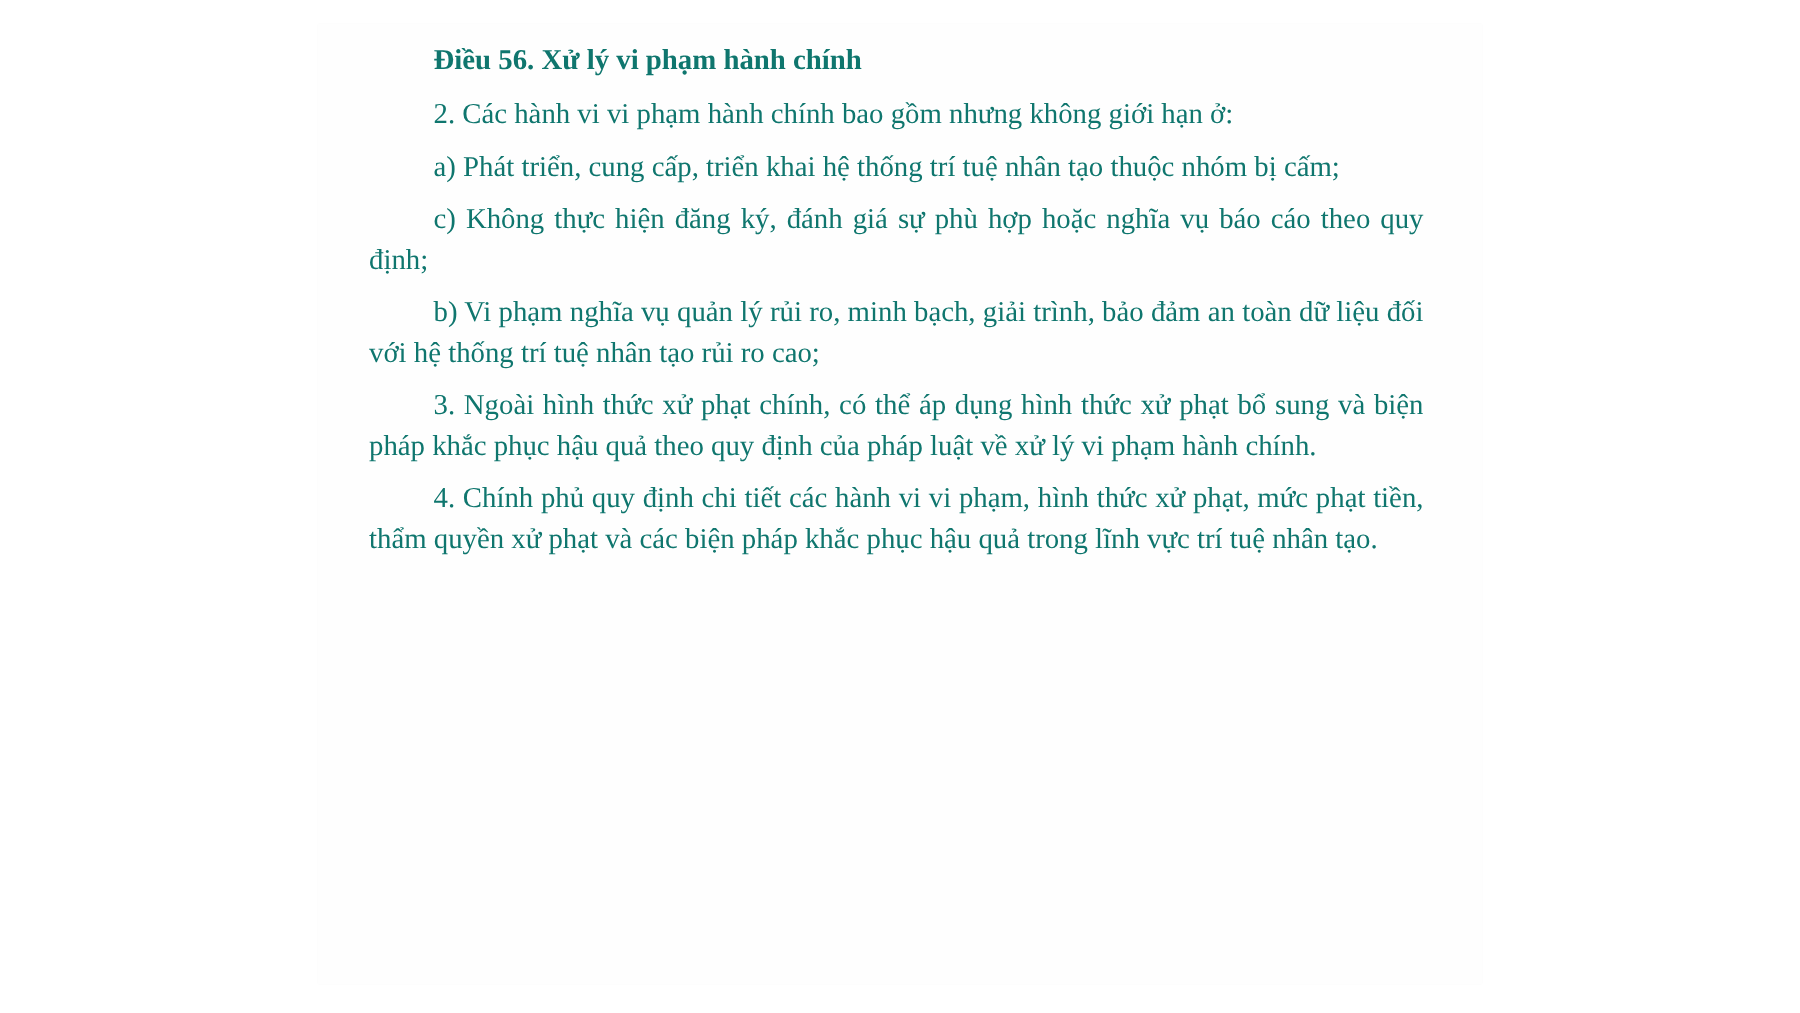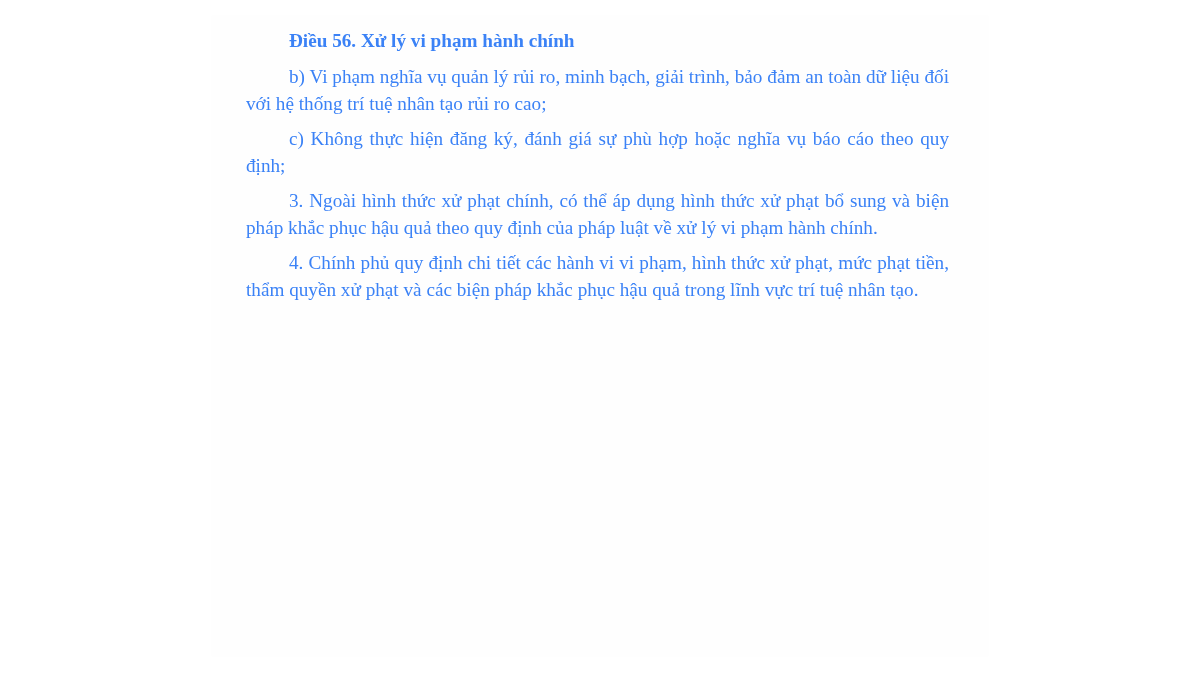--- a/index.html
+++ b/index.html
@@ -19,21 +19,21 @@
     background: #fefefe;
     box-shadow: 0 0 1px rgba(0,0,0,0.04);
   }
   .content {
     position: absolute;
     left: 34px;
     top: 10px;
     width: 703px;
     font-family: "Liberation Serif", serif;
     font-size: 19.2px;
-    color: #3b82f6;
+    color: #0f766e;
     line-height: 27px;
   }
   .title {
     font-weight: bold;
     margin: 0 0 7px 0;
     padding-left: 43px;
     line-height: 30px;
   }
   .para {
     margin: 0 0 8px 0;
@@ -41,18 +41,20 @@
     text-align: justify;
     text-align-last: left;
   }
 </style>
 </head>
 <body>
 
 <div class="page">
   <div class="content">
     <div class="title">Điều 56. Xử lý vi phạm hành chính</div>
+    <p class="para">2. Các hành vi vi phạm hành chính bao gồm nhưng không giới hạn ở:</p>
+    <p class="para">a) Phát triển, cung cấp, triển khai hệ thống trí tuệ nhân tạo thuộc nhóm bị cấm;</p>
+    <p class="para">c) Không thực hiện đăng ký, đánh giá sự phù hợp hoặc nghĩa vụ báo cáo theo quy định;</p>
     <p class="para">b) Vi phạm nghĩa vụ quản lý rủi ro, minh bạch, giải trình, bảo đảm an toàn dữ liệu đối với hệ thống trí tuệ nhân tạo rủi ro cao;</p>
-    <p class="para">c) Không thực hiện đăng ký, đánh giá sự phù hợp hoặc nghĩa vụ báo cáo theo quy định;</p>
     <p class="para">3. Ngoài hình thức xử phạt chính, có thể áp dụng hình thức xử phạt bổ sung và biện pháp khắc phục hậu quả theo quy định của pháp luật về xử lý vi phạm hành chính.</p>
     <p class="para">4. Chính phủ quy định chi tiết các hành vi vi phạm, hình thức xử phạt, mức phạt tiền, thẩm quyền xử phạt và các biện pháp khắc phục hậu quả trong lĩnh vực trí tuệ nhân tạo.</p>
   </div>
 </div>
 
 </body></html>

